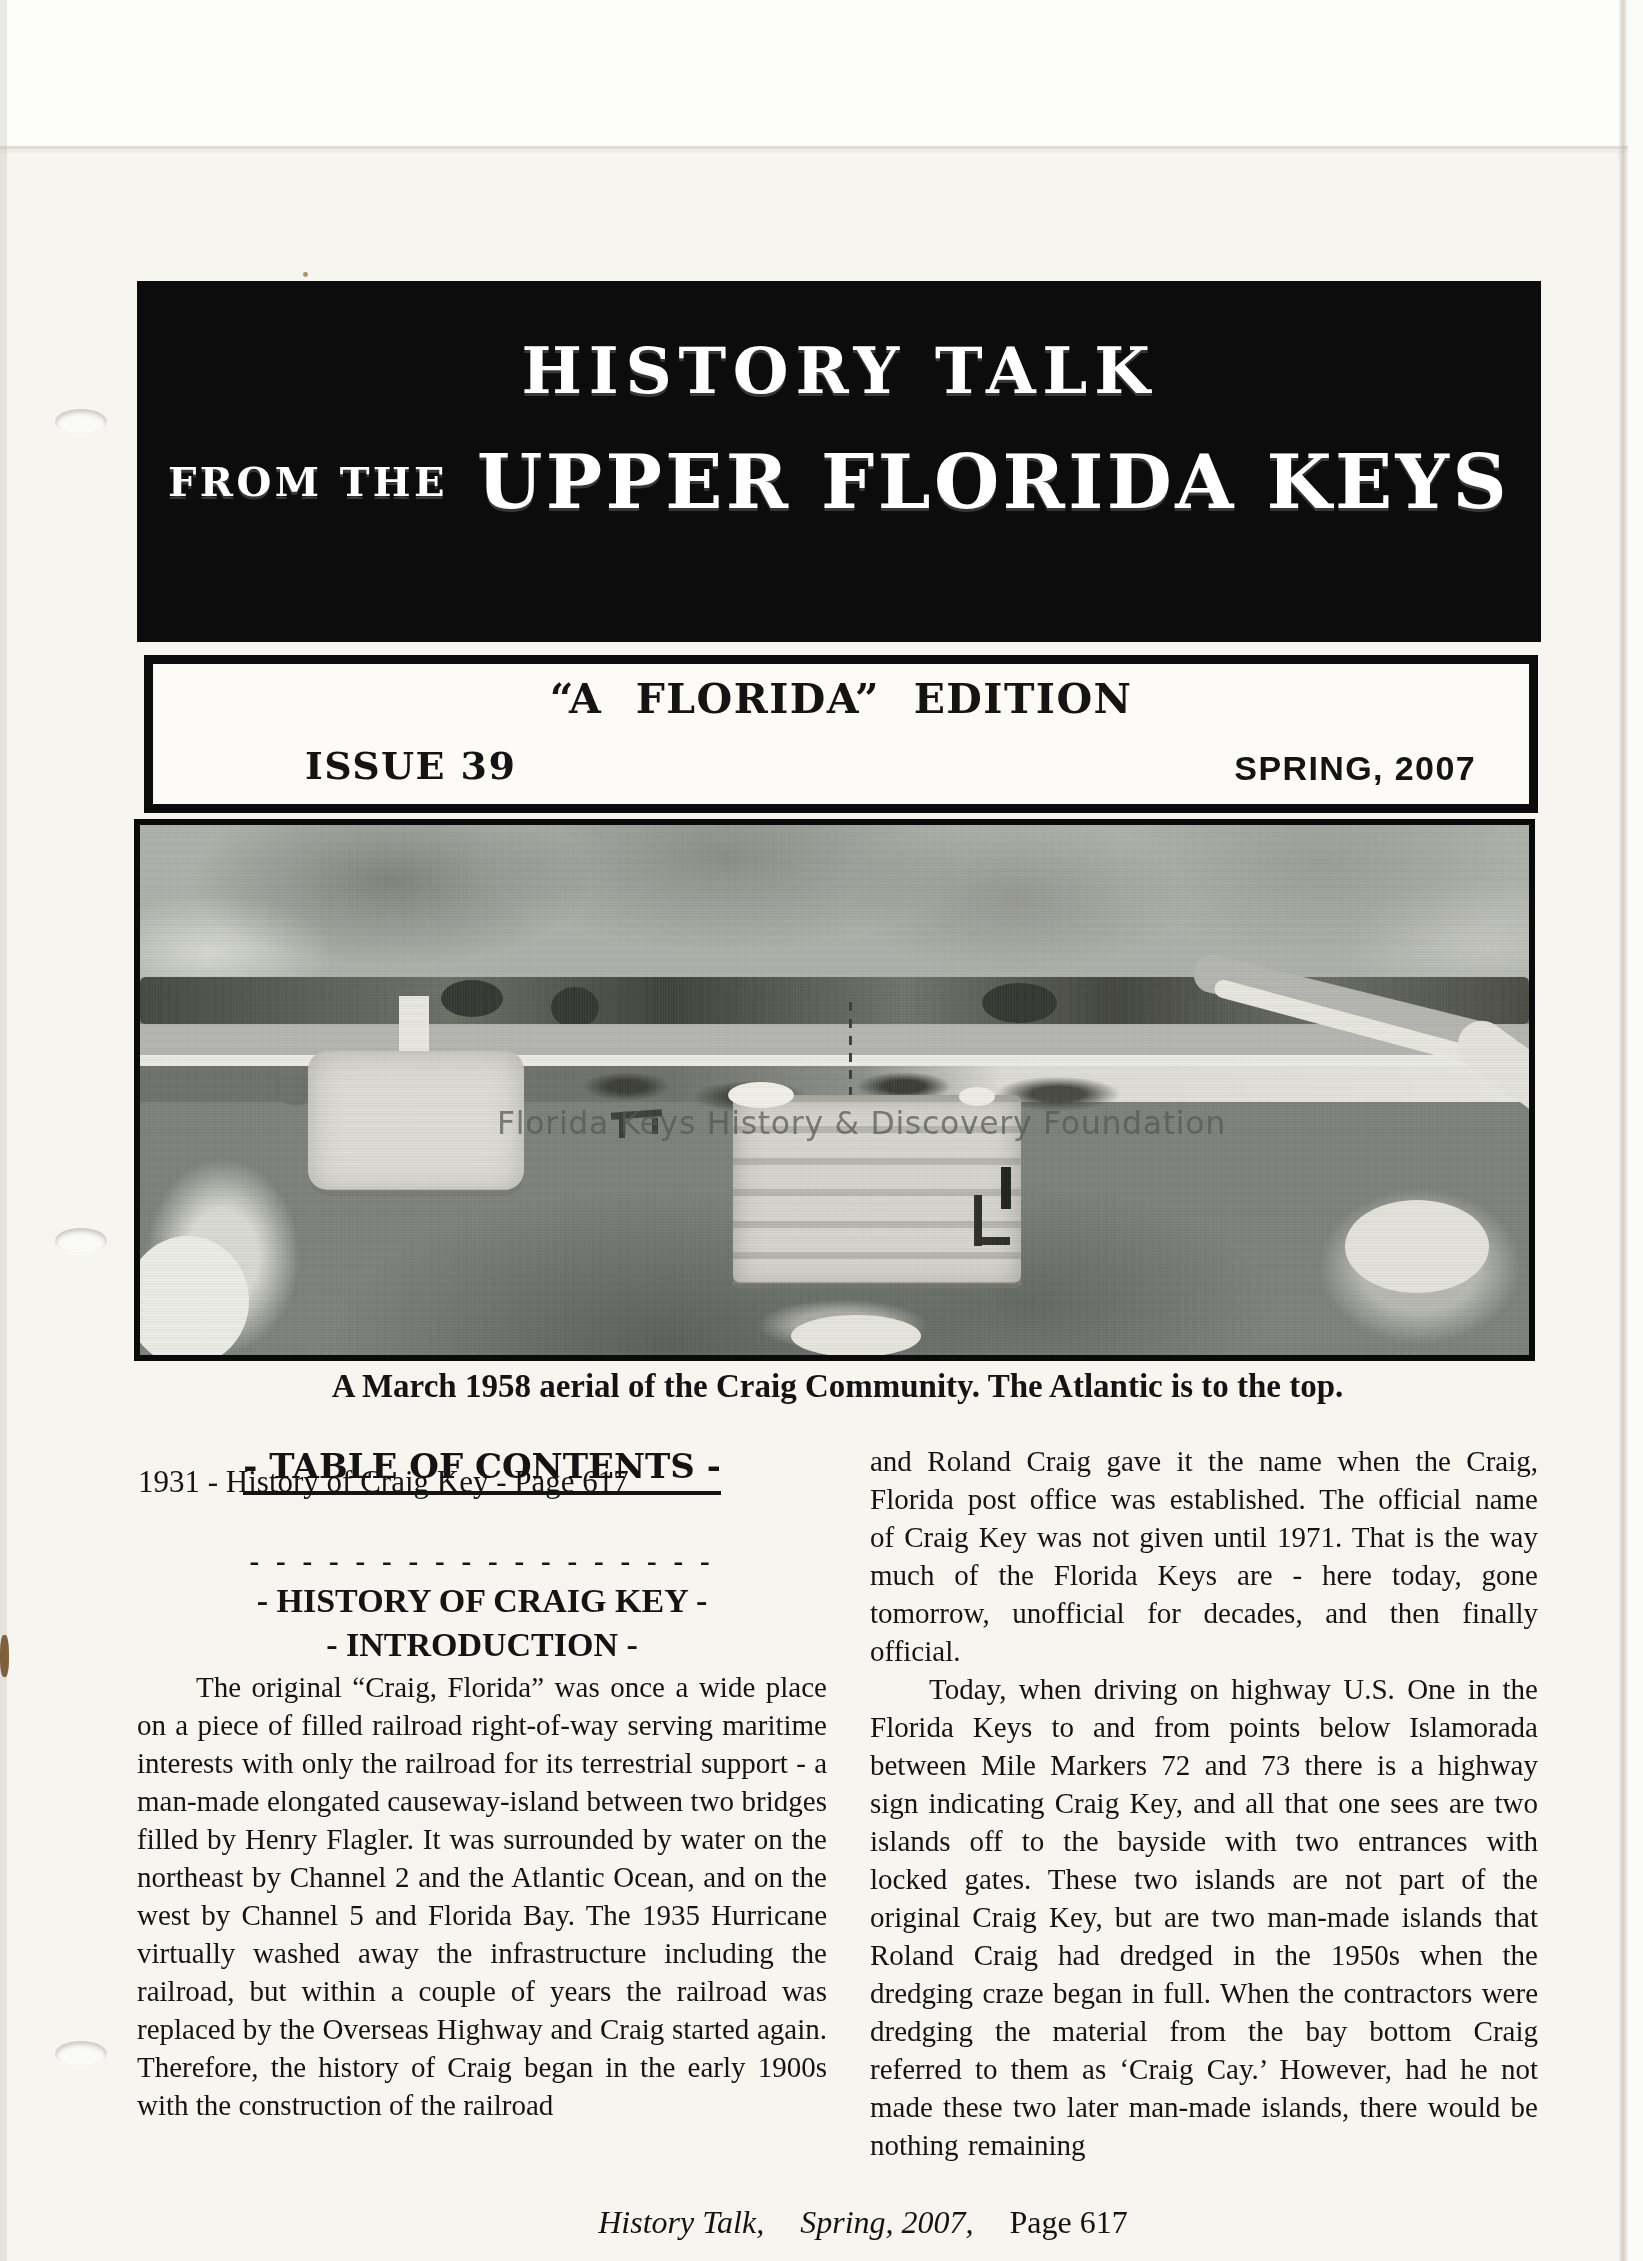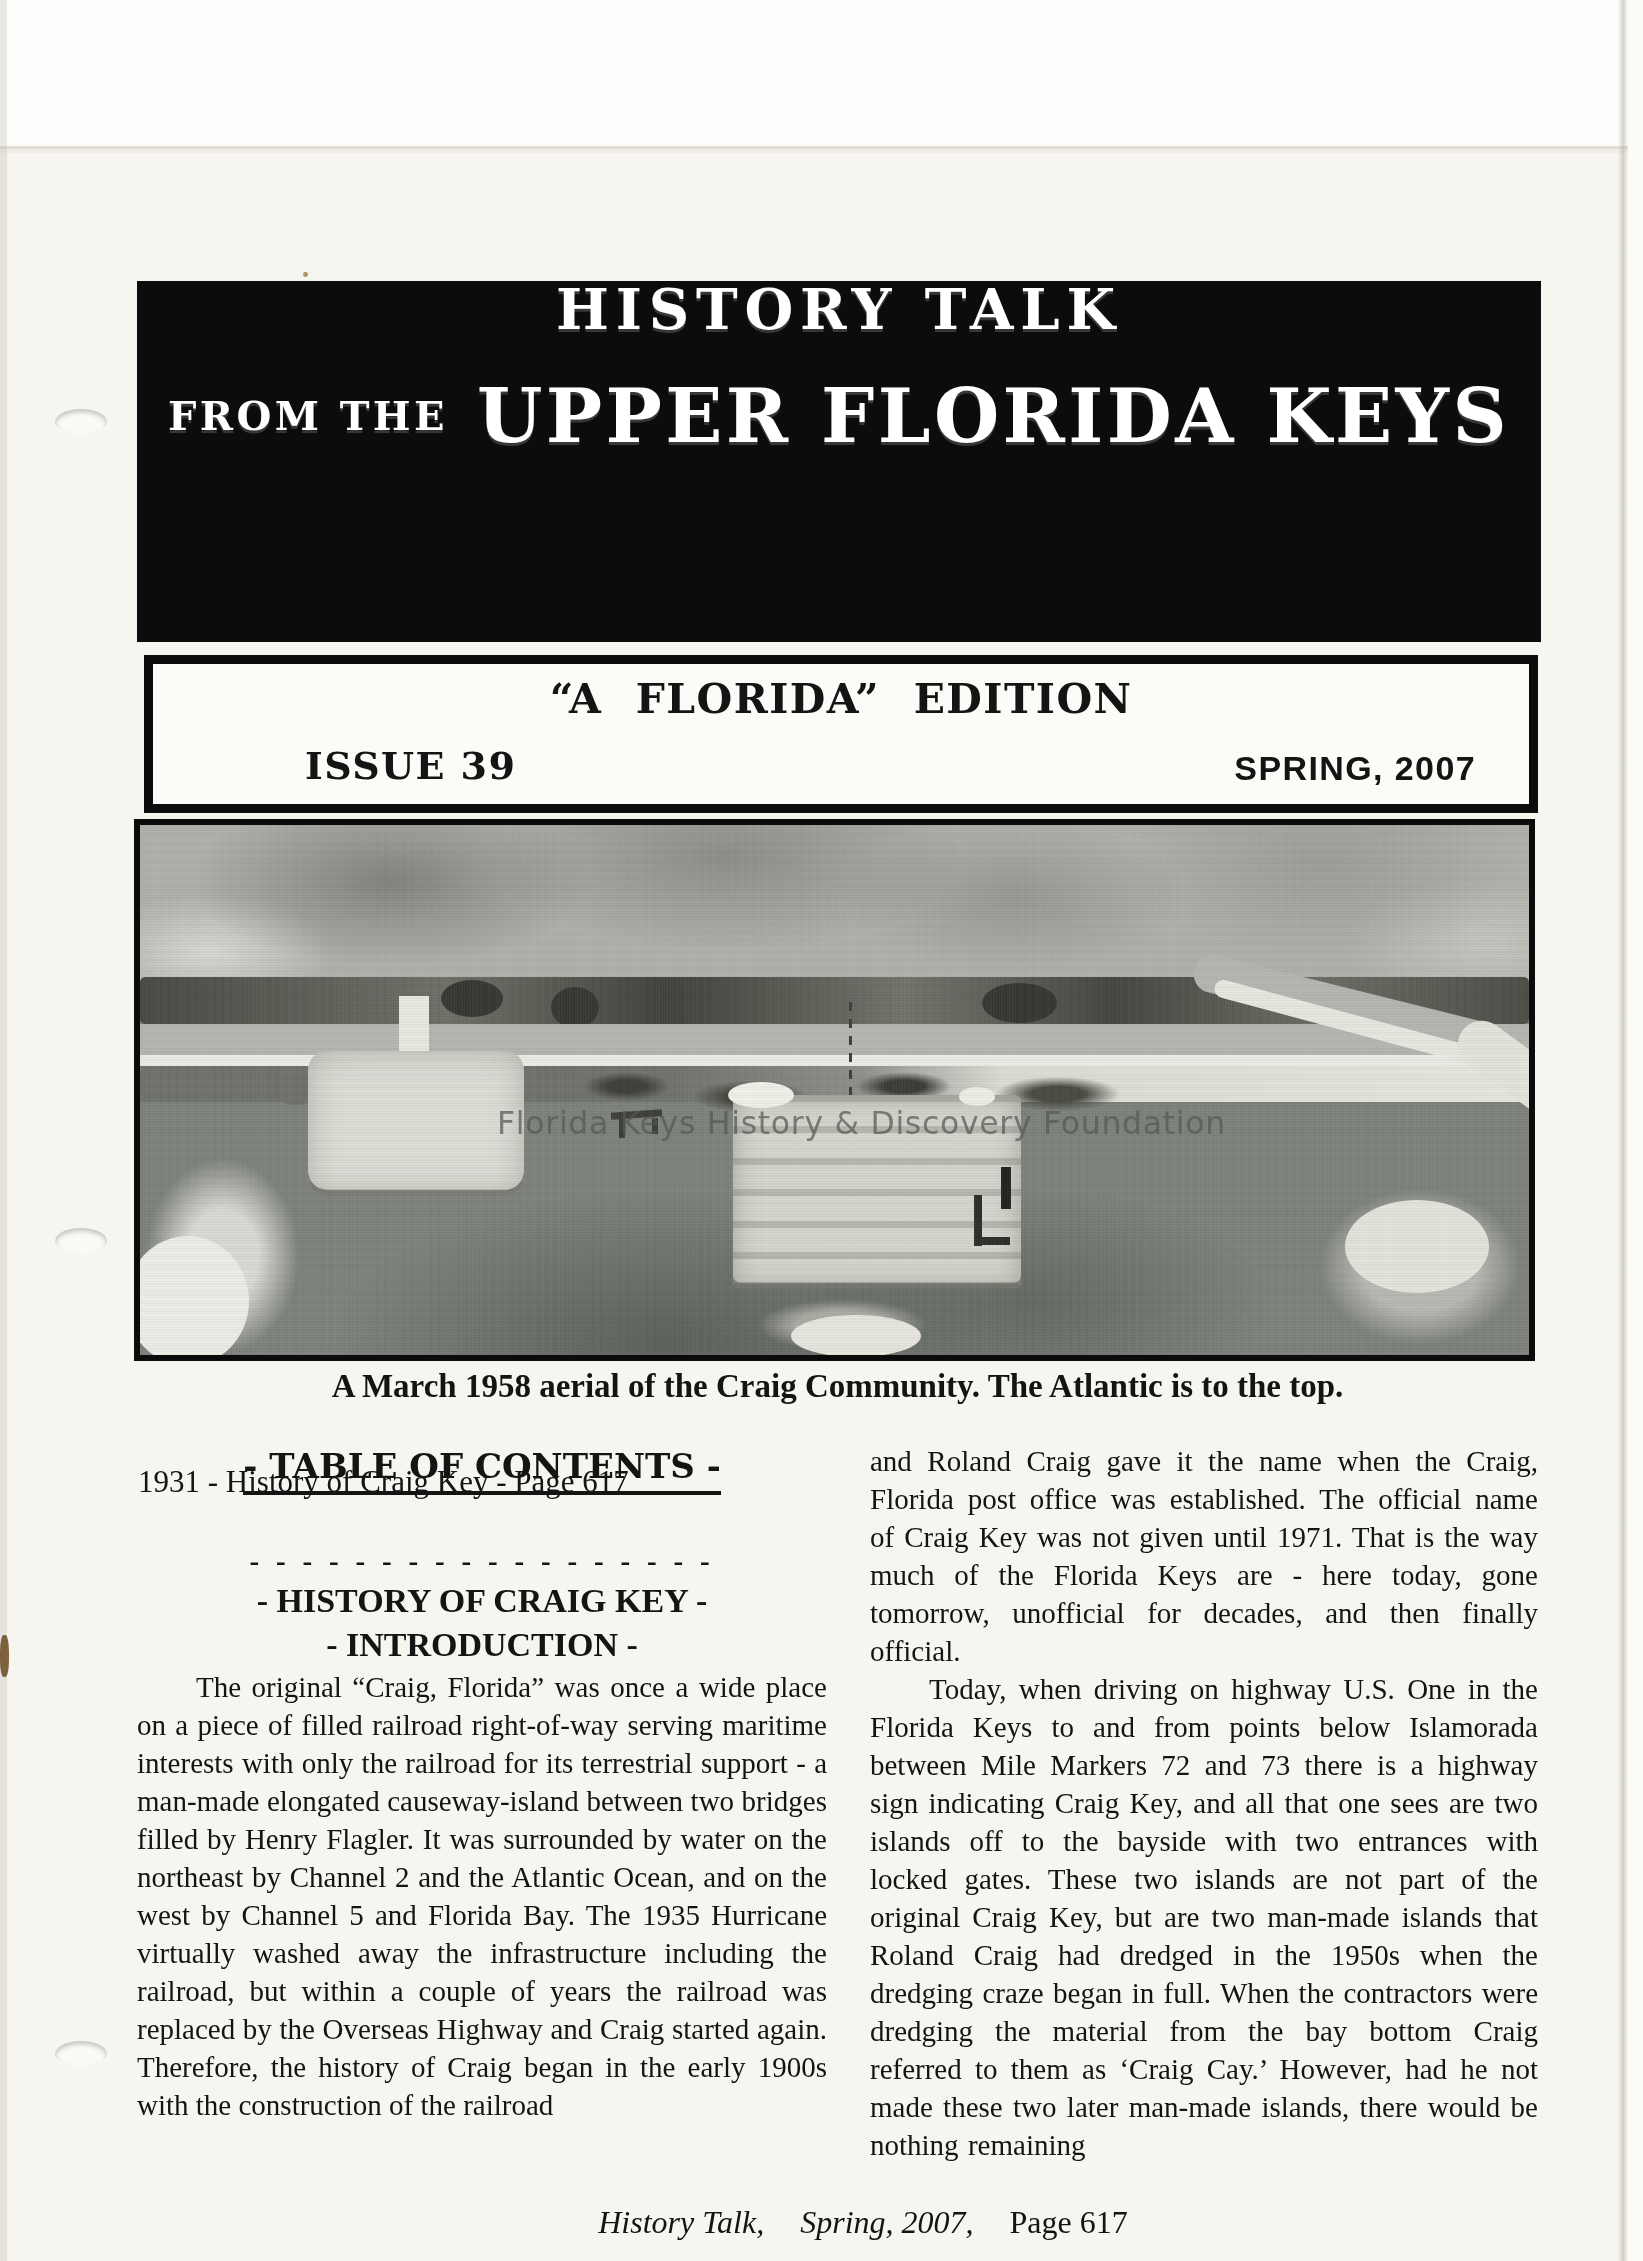--- a/index.html
+++ b/index.html
@@ -17,22 +17,22 @@
   .right-fold{position:absolute;right:16.4px;top:0;width:9.6px;height:100%;
     background:linear-gradient(90deg,rgba(0,0,0,0),rgba(178,174,162,.55),rgba(0,0,0,0));}
   .hole{position:absolute;left:55px;width:52px;height:26px;border-radius:50%;
     background:#fafaf7;box-shadow:inset 0 2.7px 4.8px rgba(148,146,138,.55), 0 0.7px 1.4px #ffffff;}
   .speck{position:absolute;border-radius:50%;background:#9a7a3f;opacity:.8;}
   .edge-mark{position:absolute;left:0;top:1635px;width:9px;height:42px;border-radius:40%;
     background:#6b4a22;opacity:.85;}
   
   .banner{position:absolute;left:137px;top:281px;width:1404px;height:361px;background:#0c0c0c;
     text-align:center;color:#ffffff;}
-  .banner .l1{font-family:"DejaVu Serif",serif;font-weight:bold;
-    font-size:56px;line-height:1;letter-spacing:6.8px;
+  .banner .l1{margin-top:58px;font-family:"DejaVu Serif",serif;font-weight:bold;
+    font-size:64px;line-height:1;letter-spacing:6.8px;
     text-shadow:0 2.7px 0 rgba(255,255,255,.18);}
   .banner .l2{margin-top:42px;font-family:"DejaVu Serif",serif;font-weight:bold;line-height:1;
     text-shadow:0 2.7px 0 rgba(255,255,255,.18);}
   .banner .l2 .small{font-size:40px;letter-spacing:3.4px;vertical-align:12.3px;margin-right:29px;}
   .banner .l2 .big{font-size:75px;letter-spacing:3.4px;}
   
   .edition{position:absolute;left:144px;top:655px;width:1394px;height:158px;
     background:#fcfbf7;border:9.6px solid #0c0c0c;box-sizing:border-box;}
   .edition .title{margin-top:11px;text-align:center;font-family:"DejaVu Serif",serif;
     font-weight:bold;font-size:41px;letter-spacing:1.4px;word-spacing:18px;}

